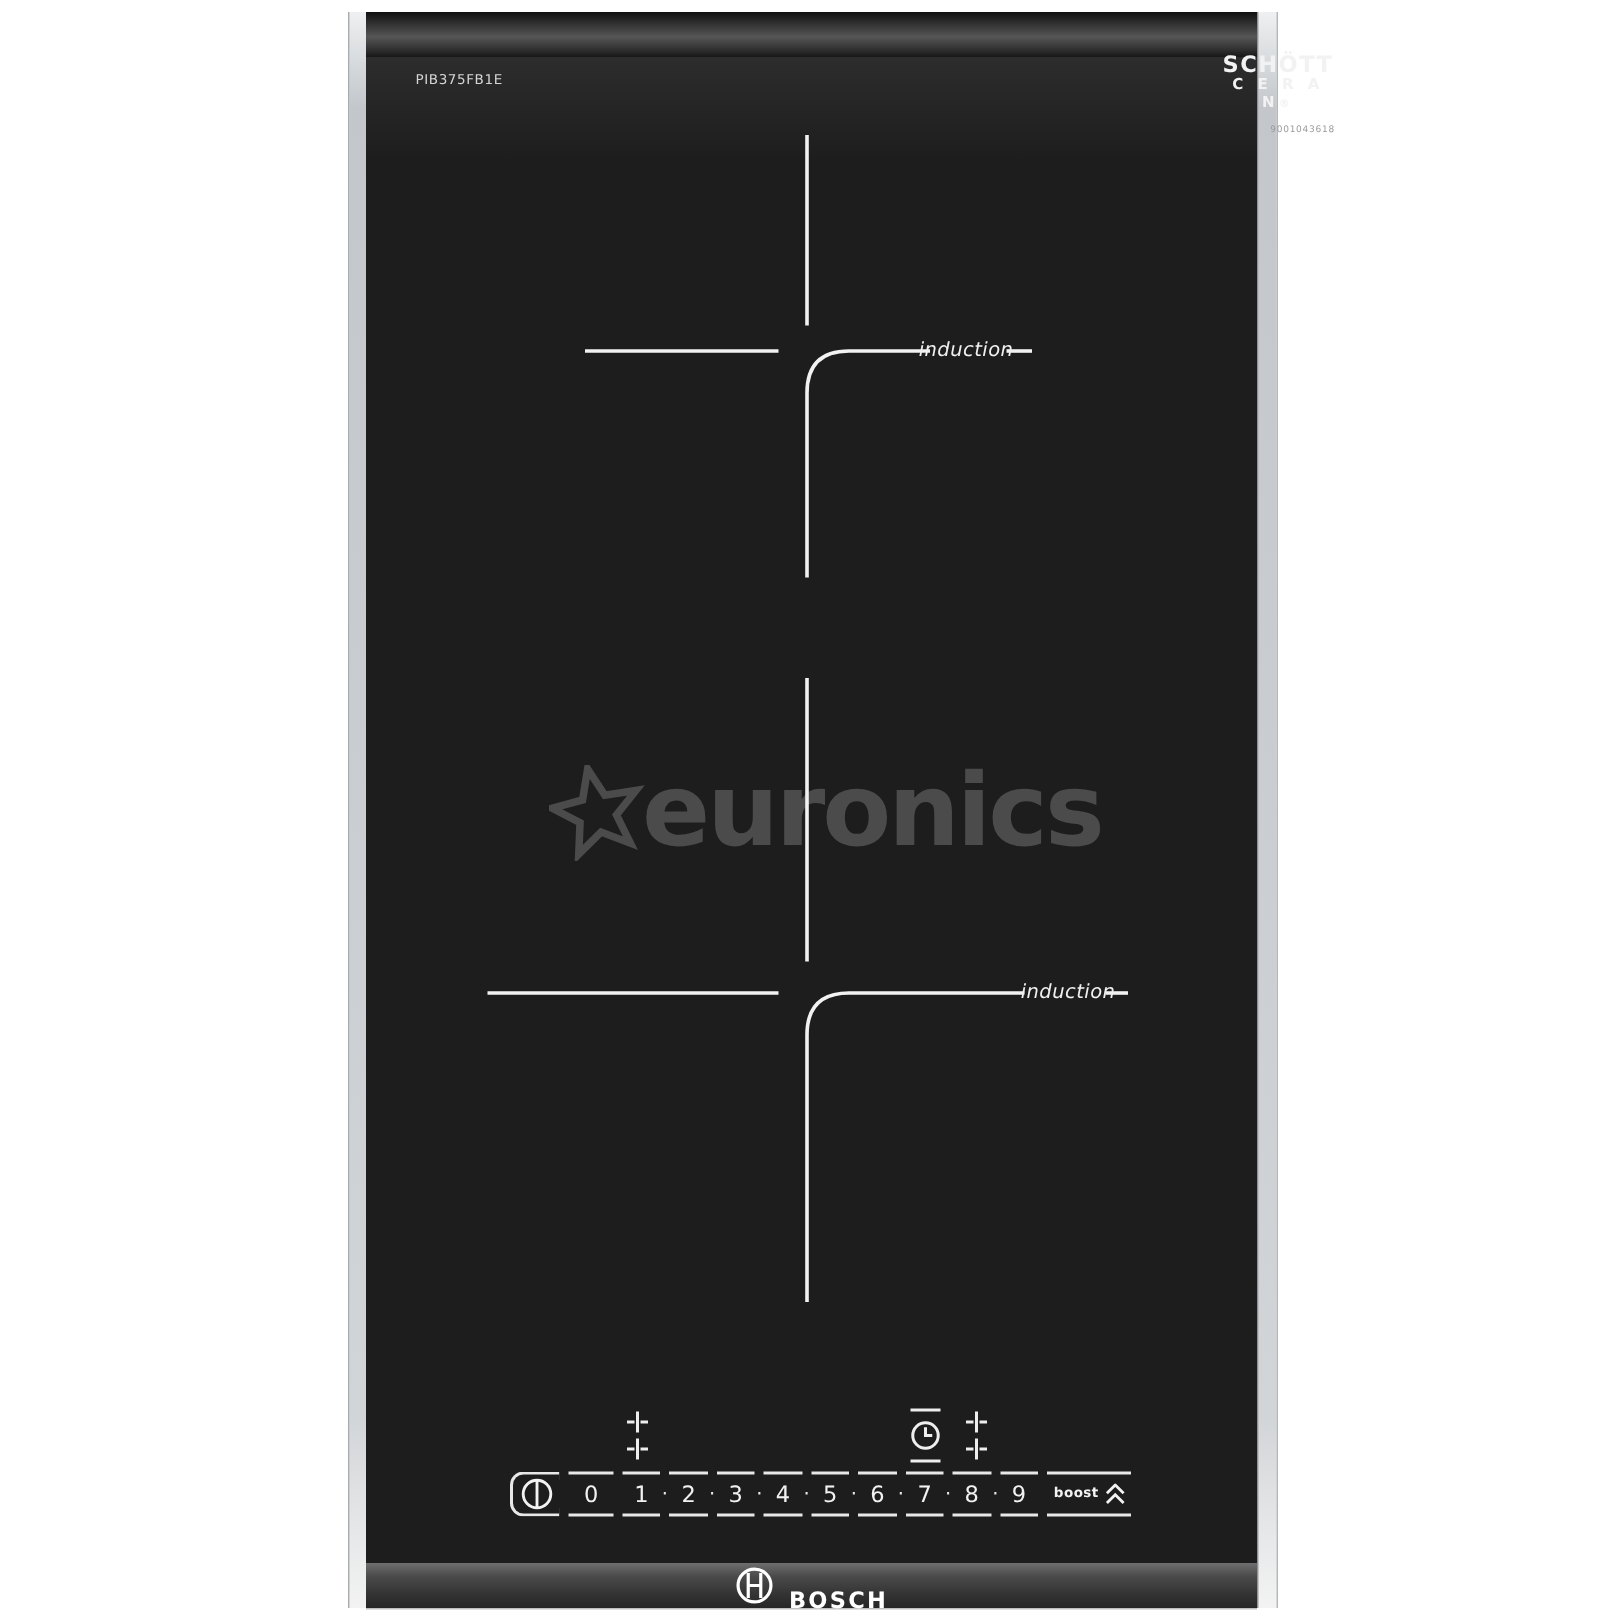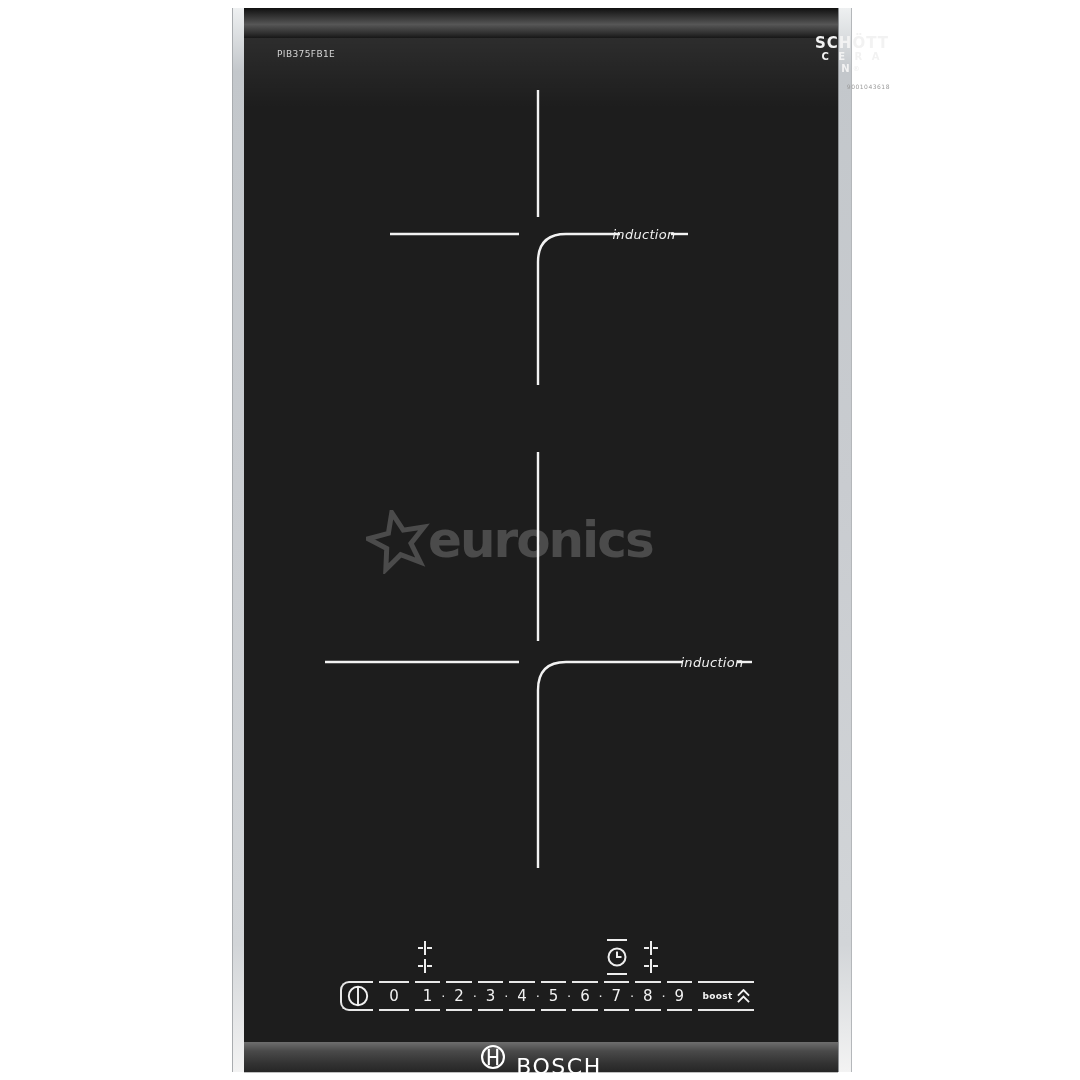--- a/index.html
+++ b/index.html
@@ -21,39 +21,39 @@
         display:flex;align-items:center;justify-content:center;gap:10px;}
   
   .model{position:absolute;left:277px;top:49px;font-size:9px;color:#d6d6d6;letter-spacing:.4px;}
   .schott{position:absolute;left:768px;top:36px;width:84px;color:#f2f2f2;text-align:center;margin-left:42px;}
   .schott .l1{font-size:15px;font-weight:bold;letter-spacing:1px;line-height:15px;}
   .schott .l2{font-size:10px;font-weight:bold;letter-spacing:3px;line-height:12px;}
   .schott .reg{font-size:7px;vertical-align:top;}
   .schott .serial{font-size:6px;color:#9b9b9b;text-align:right;margin-top:8px;padding-right:4px;letter-spacing:.5px;}
   .induction{position:absolute;transform:translate(-50%,-50%);font-size:13px;color:#f0f0f0;letter-spacing:.3px;font-style:italic;}
   
-  .wm-text{position:absolute;left:428px;top:504px;font-size:50px;line-height:72px;font-weight:bold;
+  .wm-text{position:absolute;left:428px;top:504px;font-size:67px;line-height:72px;font-weight:bold;
            color:#4b4b4b;letter-spacing:-2px;}
   .wm-star{position:absolute;left:366px;top:510px;}
   
   svg.lines{position:absolute;left:0;top:0;}
   
   .panel-icon{position:absolute;}
   .slider{position:absolute;left:340px;top:981px;width:414px;height:30px;
           display:flex;align-items:stretch;justify-content:space-between;}
   .cell{box-sizing:border-box;border-top:2px solid #e8e8e8;border-bottom:2px solid #e8e8e8;
         display:flex;align-items:center;justify-content:center;color:#f2f2f2;font-size:15px;}
   .cell.power{width:34px;border-left:2px solid #e8e8e8;border-radius:9px 0 0 9px;}
   .cell.zero{width:30px;}
   .cell.num{width:26px;}
   .cell.boost{width:57px;gap:4px;}
   .cell.boost .blabel{font-size:9px;font-weight:bold;letter-spacing:.3px;}
   .sep{width:6px;display:flex;align-items:center;justify-content:center;color:#e8e8e8;font-size:13px;}
   
-  .bosch-text{color:#ffffff;font-size:22px;font-weight:normal;letter-spacing:1.5px;margin-top:19px;}
+  .bosch-text{color:#ffffff;font-size:15px;font-weight:bold;letter-spacing:1.5px;margin-top:19px;}
 </style>
 </head>
 <body>
 
 <div class="stage">
 
   <div class="strip left"></div>
   <div class="strip right"></div>
   <div class="glass"></div>
   <div class="bevel"></div>

